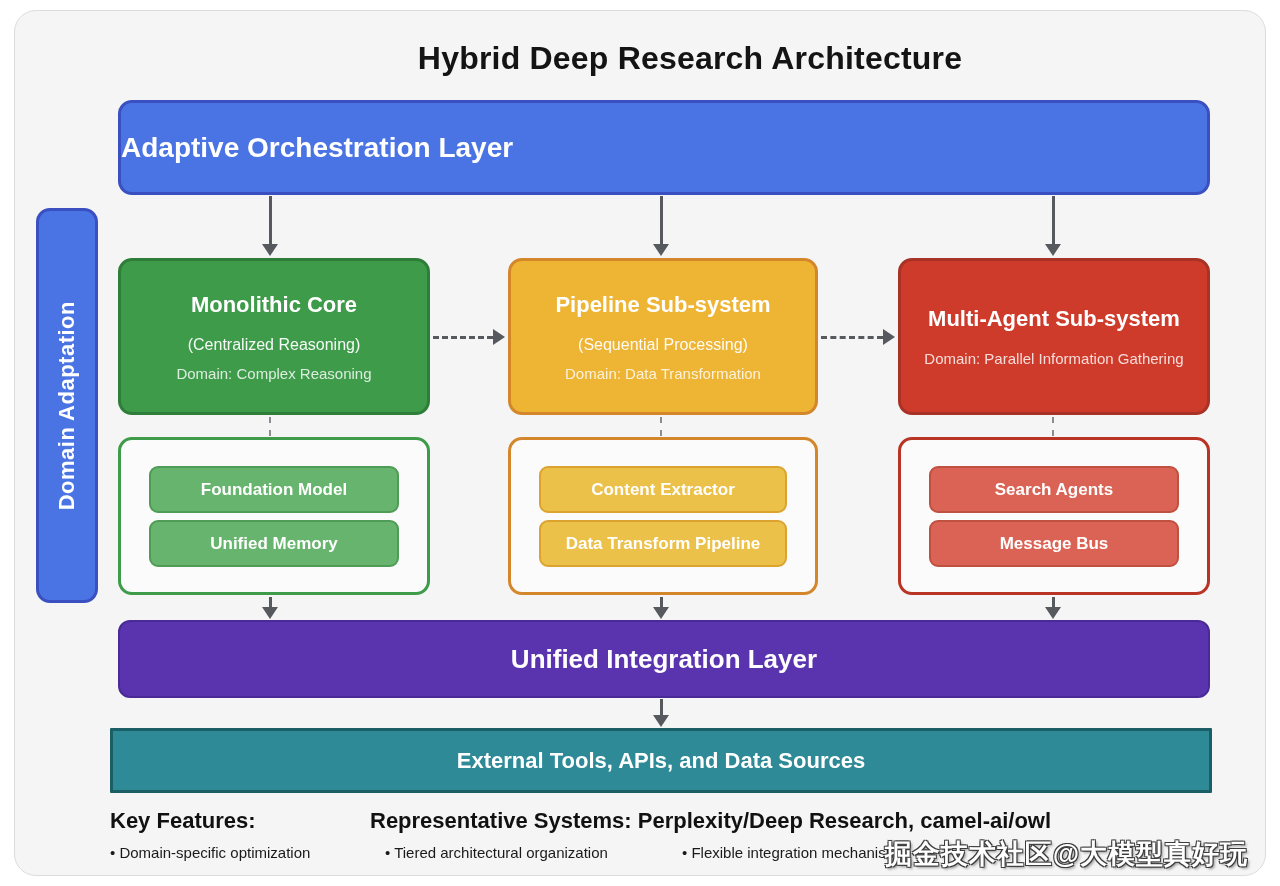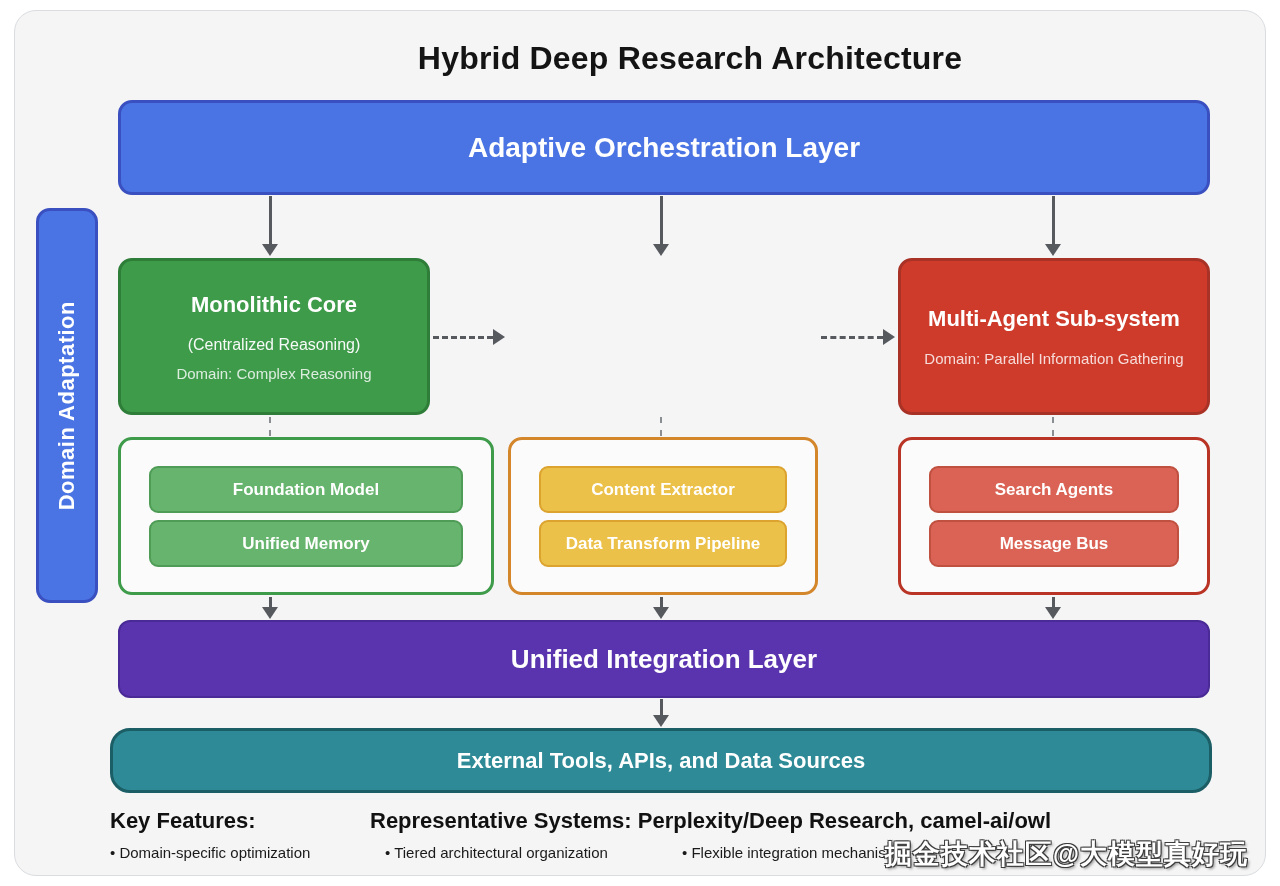--- a/index.html
+++ b/index.html
@@ -6,59 +6,59 @@
   body{font-family:"Liberation Sans",sans-serif;}
   .canvas{position:relative;width:1280px;height:886px;background:#ffffff;overflow:hidden;}
   .card{position:absolute;left:14px;top:10px;width:1250px;height:864px;background:#f5f5f6;
         border:1px solid #dadce0;border-radius:22px;}
 
   .diagram-title{position:absolute;left:120px;top:40px;right:20px;text-align:center;
         font-size:32px;font-weight:bold;color:#141414;letter-spacing:0.2px;}
 
   .orch-layer{position:absolute;left:118px;top:100px;width:1092px;height:95px;
         background:#4a74e4;border:3px solid #3a50c0;border-radius:14px;box-sizing:border-box;
-        display:flex;align-items:center;justify-content:center;}
+        display:flex;align-items:center;justify-content:flex-start;}
   .orch-layer span{color:#fff;font-size:28px;font-weight:bold;}
 
   .sidebar{position:absolute;left:36px;top:208px;width:62px;height:395px;
         background:#4a74e4;border:3px solid #3a50c0;border-radius:14px;box-sizing:border-box;
         display:flex;align-items:center;justify-content:center;}
   .sidebar span{writing-mode:vertical-rl;transform:rotate(180deg);color:#fff;
         font-weight:bold;font-size:22px;letter-spacing:0.5px;}
 
   .subsys{position:absolute;top:258px;height:157px;border-radius:14px;box-sizing:border-box;
         display:flex;flex-direction:column;align-items:center;justify-content:center;
         text-align:center;padding:8px 10px;}
   .subsys .name{color:#fff;font-size:22px;font-weight:bold;margin-bottom:18px;}
   .subsys .subtitle{color:rgba(255,255,255,0.95);font-size:16px;margin-bottom:11px;}
   .subsys .domain{color:rgba(255,255,255,0.82);font-size:15px;}
   .subsys.green{left:118px;width:312px;background:#3e9b4a;border:3px solid #2e7d38;}
   .subsys.amber{left:508px;width:310px;background:#eeb434;border:3px solid #d4862b;}
   .subsys.red{left:898px;width:312px;background:#ce3b2b;border:3px solid #a93226;}
 
   .compbox{position:absolute;top:437px;height:158px;background:#fbfbfc;border-radius:14px;
         box-sizing:border-box;}
-  .compbox.green{left:118px;width:376px;border:3px solid #3e9b4a;}
+  .compbox.green{left:118px;width:312px;border:3px solid #3e9b4a;}
   .compbox.amber{left:508px;width:310px;border:3px solid #d4862b;}
   .compbox.red{left:898px;width:312px;border:3px solid #b93425;}
   .pill{position:absolute;left:28px;right:28px;height:47px;border-radius:9px;box-sizing:border-box;
         display:flex;align-items:center;justify-content:center;color:#fff;font-weight:bold;font-size:17px;}
   .pill.p1{top:26px;}
   .pill.p2{top:80px;}
   .pill.green{background:#66b46d;border:2px solid #4e9c56;}
   .pill.amber{background:#ecc14a;border:2px solid #dca32e;}
   .pill.red{background:#da6355;border:2px solid #c0503f;}
 
   .integration-layer{position:absolute;left:118px;top:620px;width:1092px;height:78px;
         background:#5a34ae;border:2px solid #4a2a96;border-radius:12px;box-sizing:border-box;
         display:flex;align-items:center;justify-content:center;}
   .integration-layer span{color:#fff;font-size:26px;font-weight:bold;}
 
   .external-layer{position:absolute;left:110px;top:728px;width:1102px;height:65px;
-        background:#2e8a96;border:3px solid #1c5e66;border-radius:20px;box-sizing:border-box;
+        background:#2e8a96;border:3px solid #1c5e66;border-radius:1px;box-sizing:border-box;
         display:flex;align-items:center;justify-content:center;}
   .external-layer span{color:#fff;font-size:22px;font-weight:bold;}
 
   
   .arrow-down{position:absolute;display:flex;flex-direction:column;align-items:center;width:16px;}
   .arrow-down .shaft{width:3px;background:#56595e;flex:1;}
   .arrow-down .head{width:0;height:0;border-left:8px solid transparent;
         border-right:8px solid transparent;border-top:12px solid #56595e;}
   .arrow-right{position:absolute;display:flex;align-items:center;height:16px;}
   .arrow-right .dash{flex:1;height:0;border-top:3px dashed #56595e;}
@@ -102,20 +102,25 @@
     </div>
   <div class="arrow-down" style="left:1045px;top:196px;height:60px;">
       <div class="shaft"></div>
       <div class="head"></div>
     </div>
 
   <div class="subsys green">
     <div class="name">Monolithic Core</div>
     <div class="subtitle">(Centralized Reasoning)</div>
     <div class="domain">Domain: Complex Reasoning</div>
+  </div>
+  <div class="subsys amber">
+    <div class="name">Pipeline Sub-system</div>
+    <div class="subtitle">(Sequential Processing)</div>
+    <div class="domain">Domain: Data Transformation</div>
   </div>
   <div class="subsys red">
     <div class="name">Multi-Agent Sub-system</div>
     <div class="domain">Domain: Parallel Information Gathering</div>
   </div>
 
   <div class="arrow-right" style="left:433px;top:329px;width:72px;">
       <div class="dash"></div>
       <div class="head"></div>
     </div>

